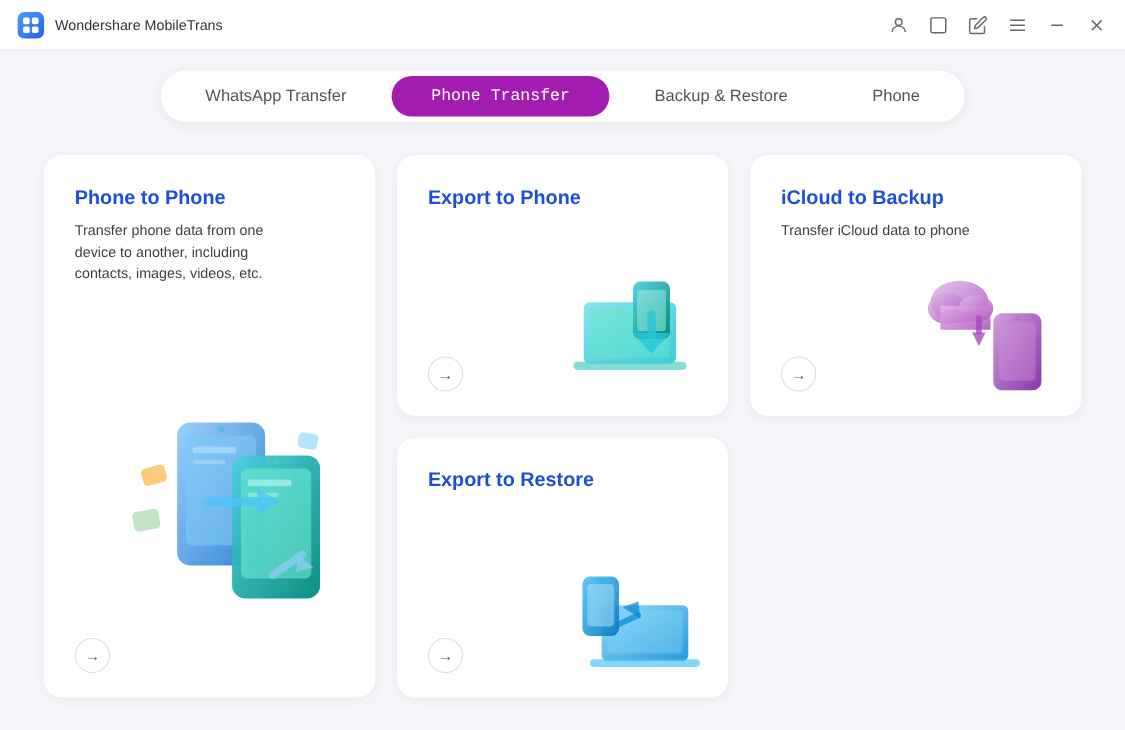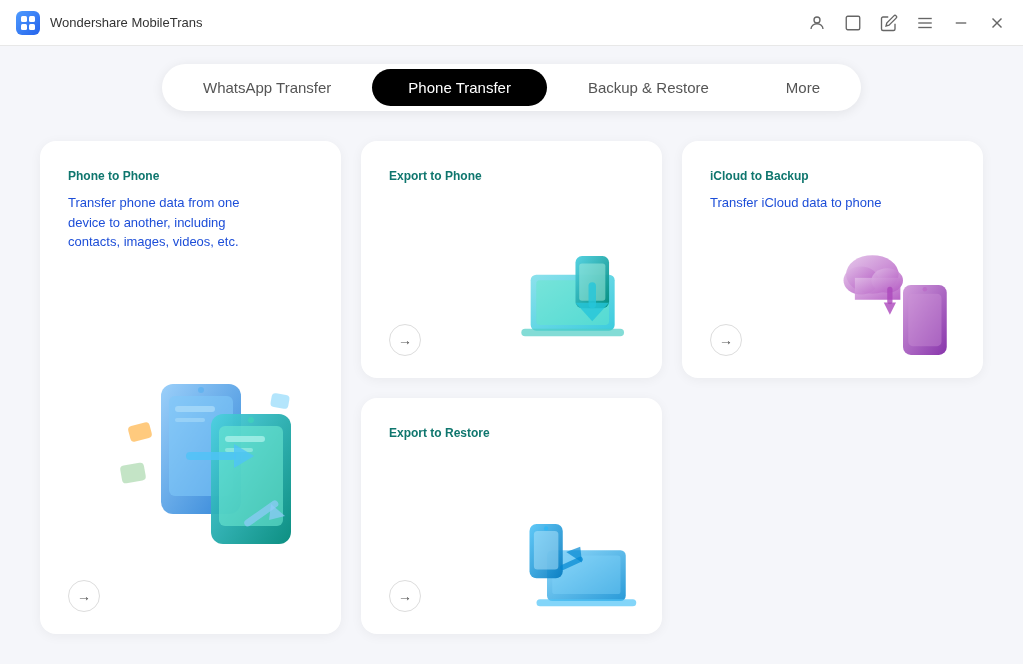--- a/index.html
+++ b/index.html
@@ -81,22 +81,23 @@
       padding: 10px 36px;
       border-radius: 50px;
       font-size: 15px;
       font-weight: 500;
       cursor: pointer;
       color: #555;
       transition: all 0.2s;
       white-space: nowrap;
     }
     .nav-tab.active {
-      background: #000000;
+      background: #a21caf;
       color: #ffffff;
+      font-family: Liberation Mono, monospace;
     }
 
     
     .main-content {
       flex: 1;
       padding: 10px 40px 30px;
       display: flex;
       flex-direction: column;
       overflow: hidden;
     }
@@ -117,28 +118,28 @@
       overflow: hidden;
       cursor: pointer;
       box-shadow: 0 2px 12px rgba(0,0,0,0.05);
       display: flex;
       flex-direction: column;
     }
     .card-large {
       grid-row: span 2;
     }
     .card-title {
-      font-size: 12px;
+      font-size: 18px;
       font-weight: 700;
-      color: #0f766e;
+      color: #1d4ed8;
       margin-bottom: 10px;
     }
     .card-desc {
       font-size: 13px;
-      color: #1d4ed8;
+      color: #404040;
       line-height: 1.5;
       max-width: 180px;
     }
     .card-arrow {
       position: absolute;
       bottom: 22px;
       left: 28px;
       width: 32px;
       height: 32px;
       border: 1.5px solid #ddd;
@@ -241,21 +242,21 @@
       </svg>
     </div>
   </div>
 </div>
 
 <div class="nav-bar">
   <div class="nav-tabs">
     <div class="nav-tab">WhatsApp Transfer</div>
     <div class="nav-tab active">Phone Transfer</div>
     <div class="nav-tab">Backup &amp; Restore</div>
-    <div class="nav-tab">More</div>
+    <div class="nav-tab">Phone</div>
   </div>
 </div>
 
 <div class="main-content">
   <div class="cards-grid">
 
     <div class="card card-large">
       <div class="card-title">Phone to Phone</div>
       <div class="card-desc">Transfer phone data from one device to another, including contacts, images, videos, etc.</div>
 

